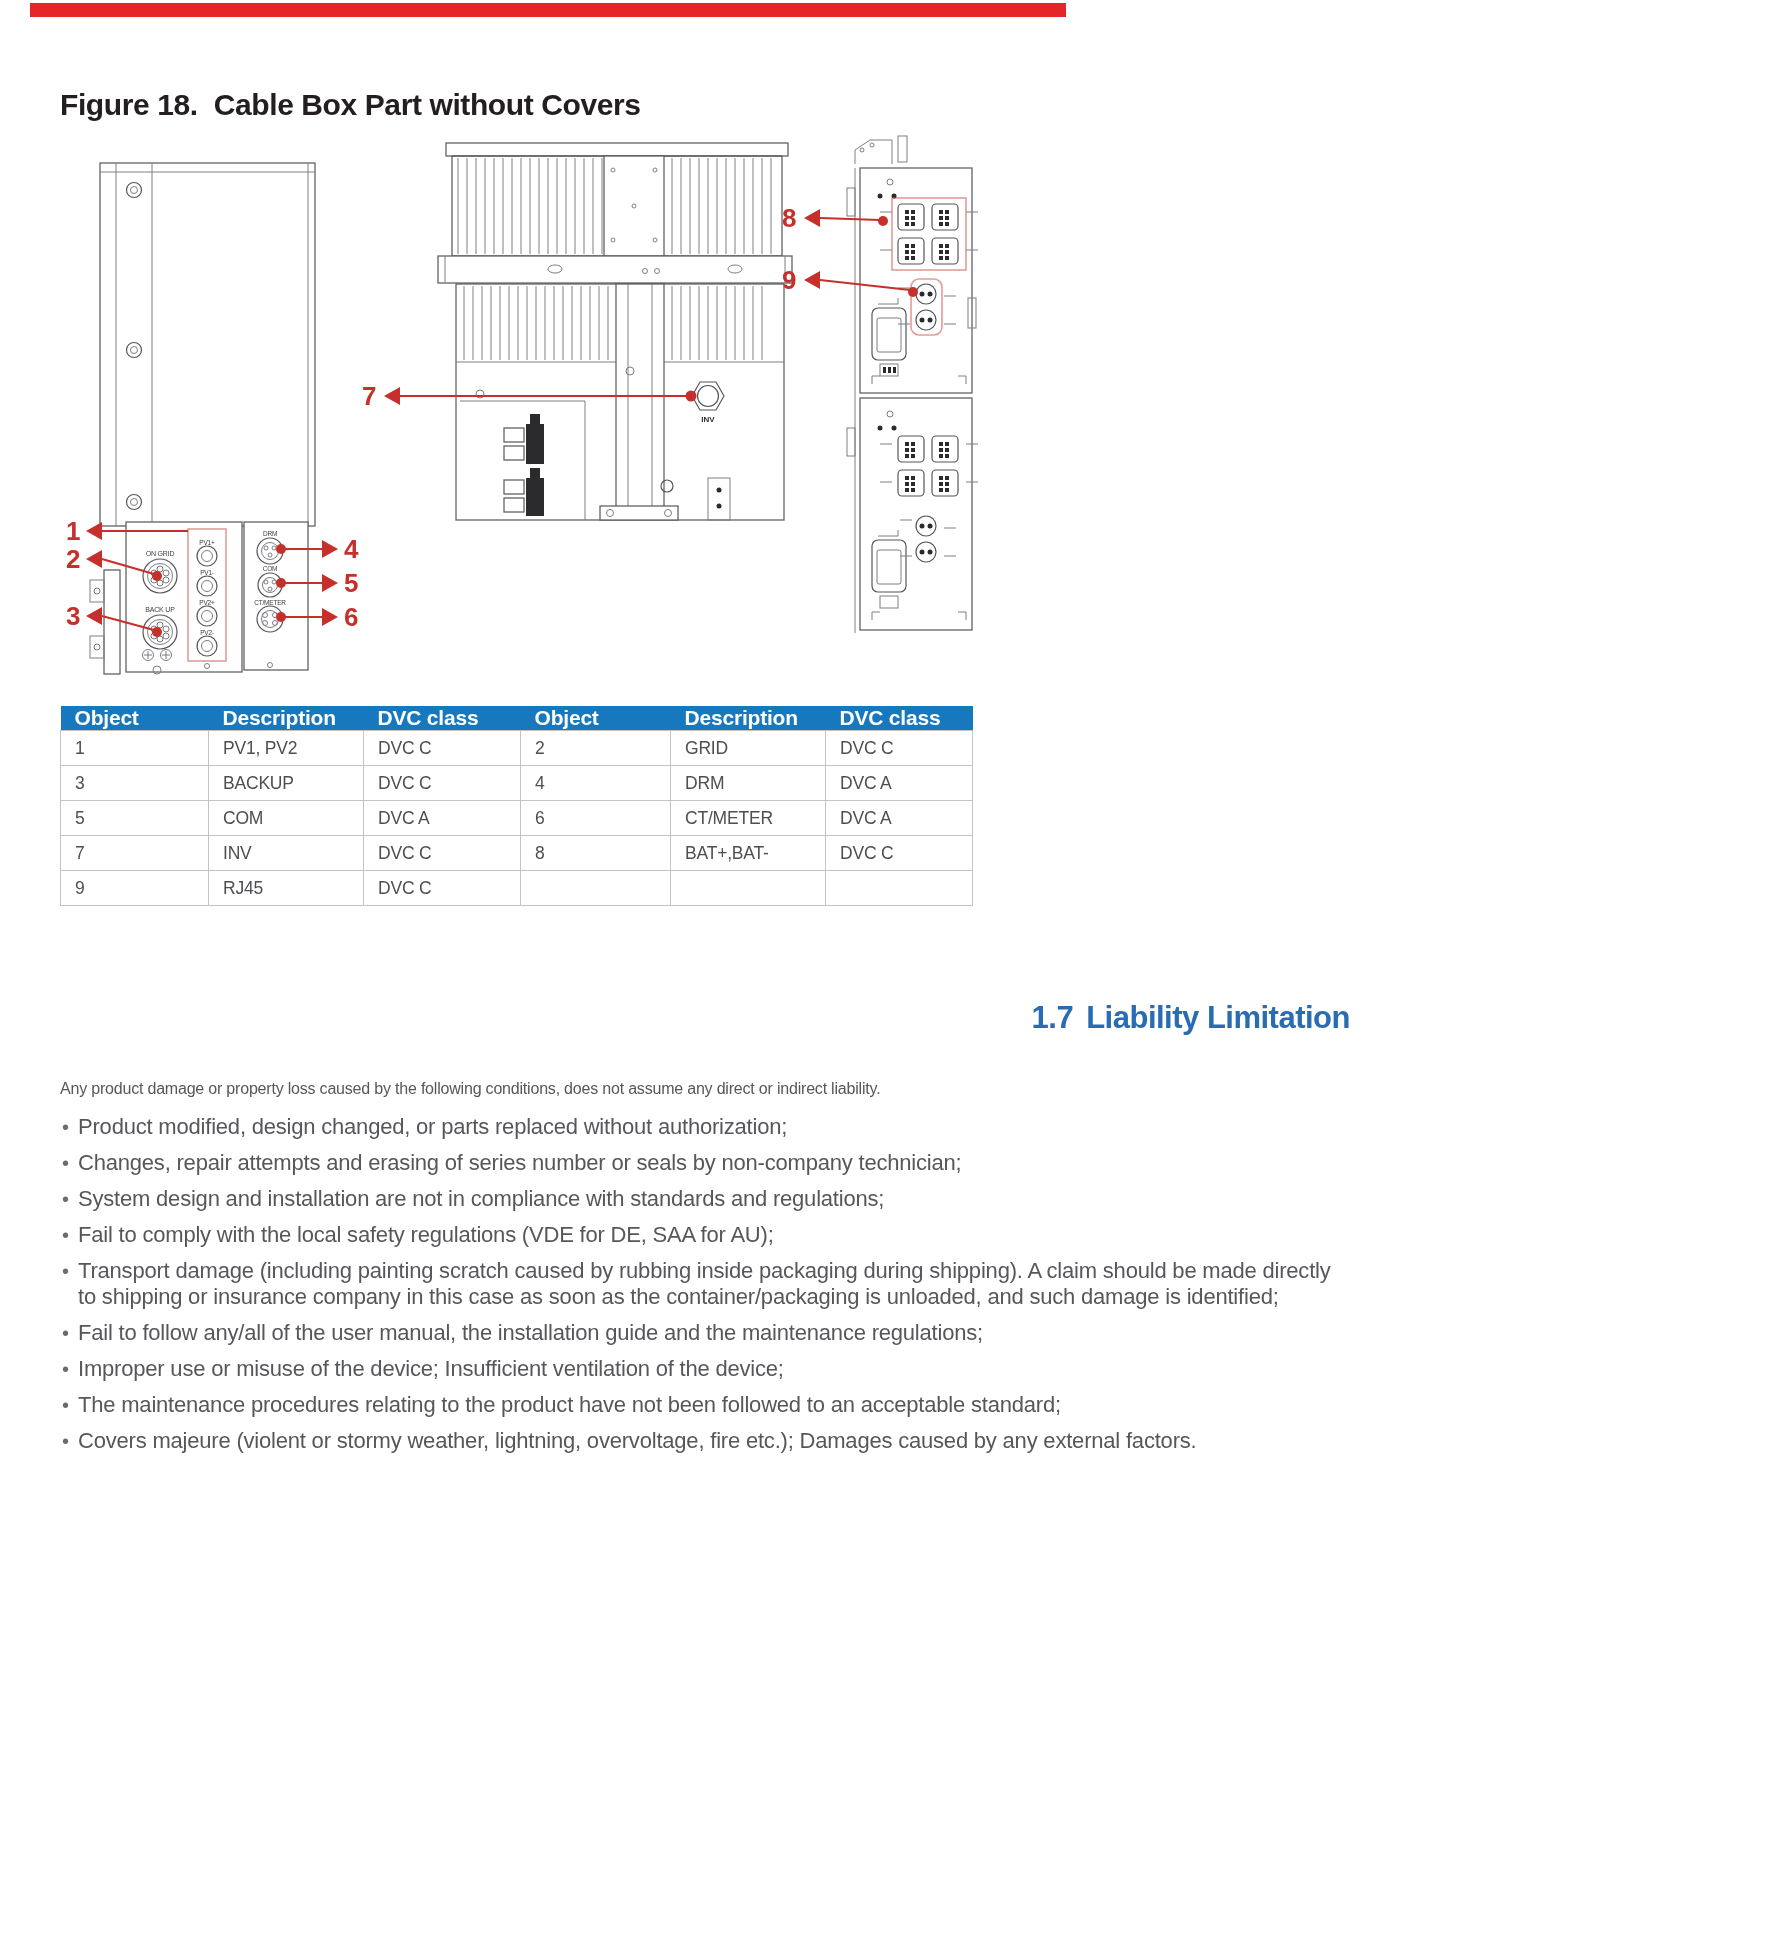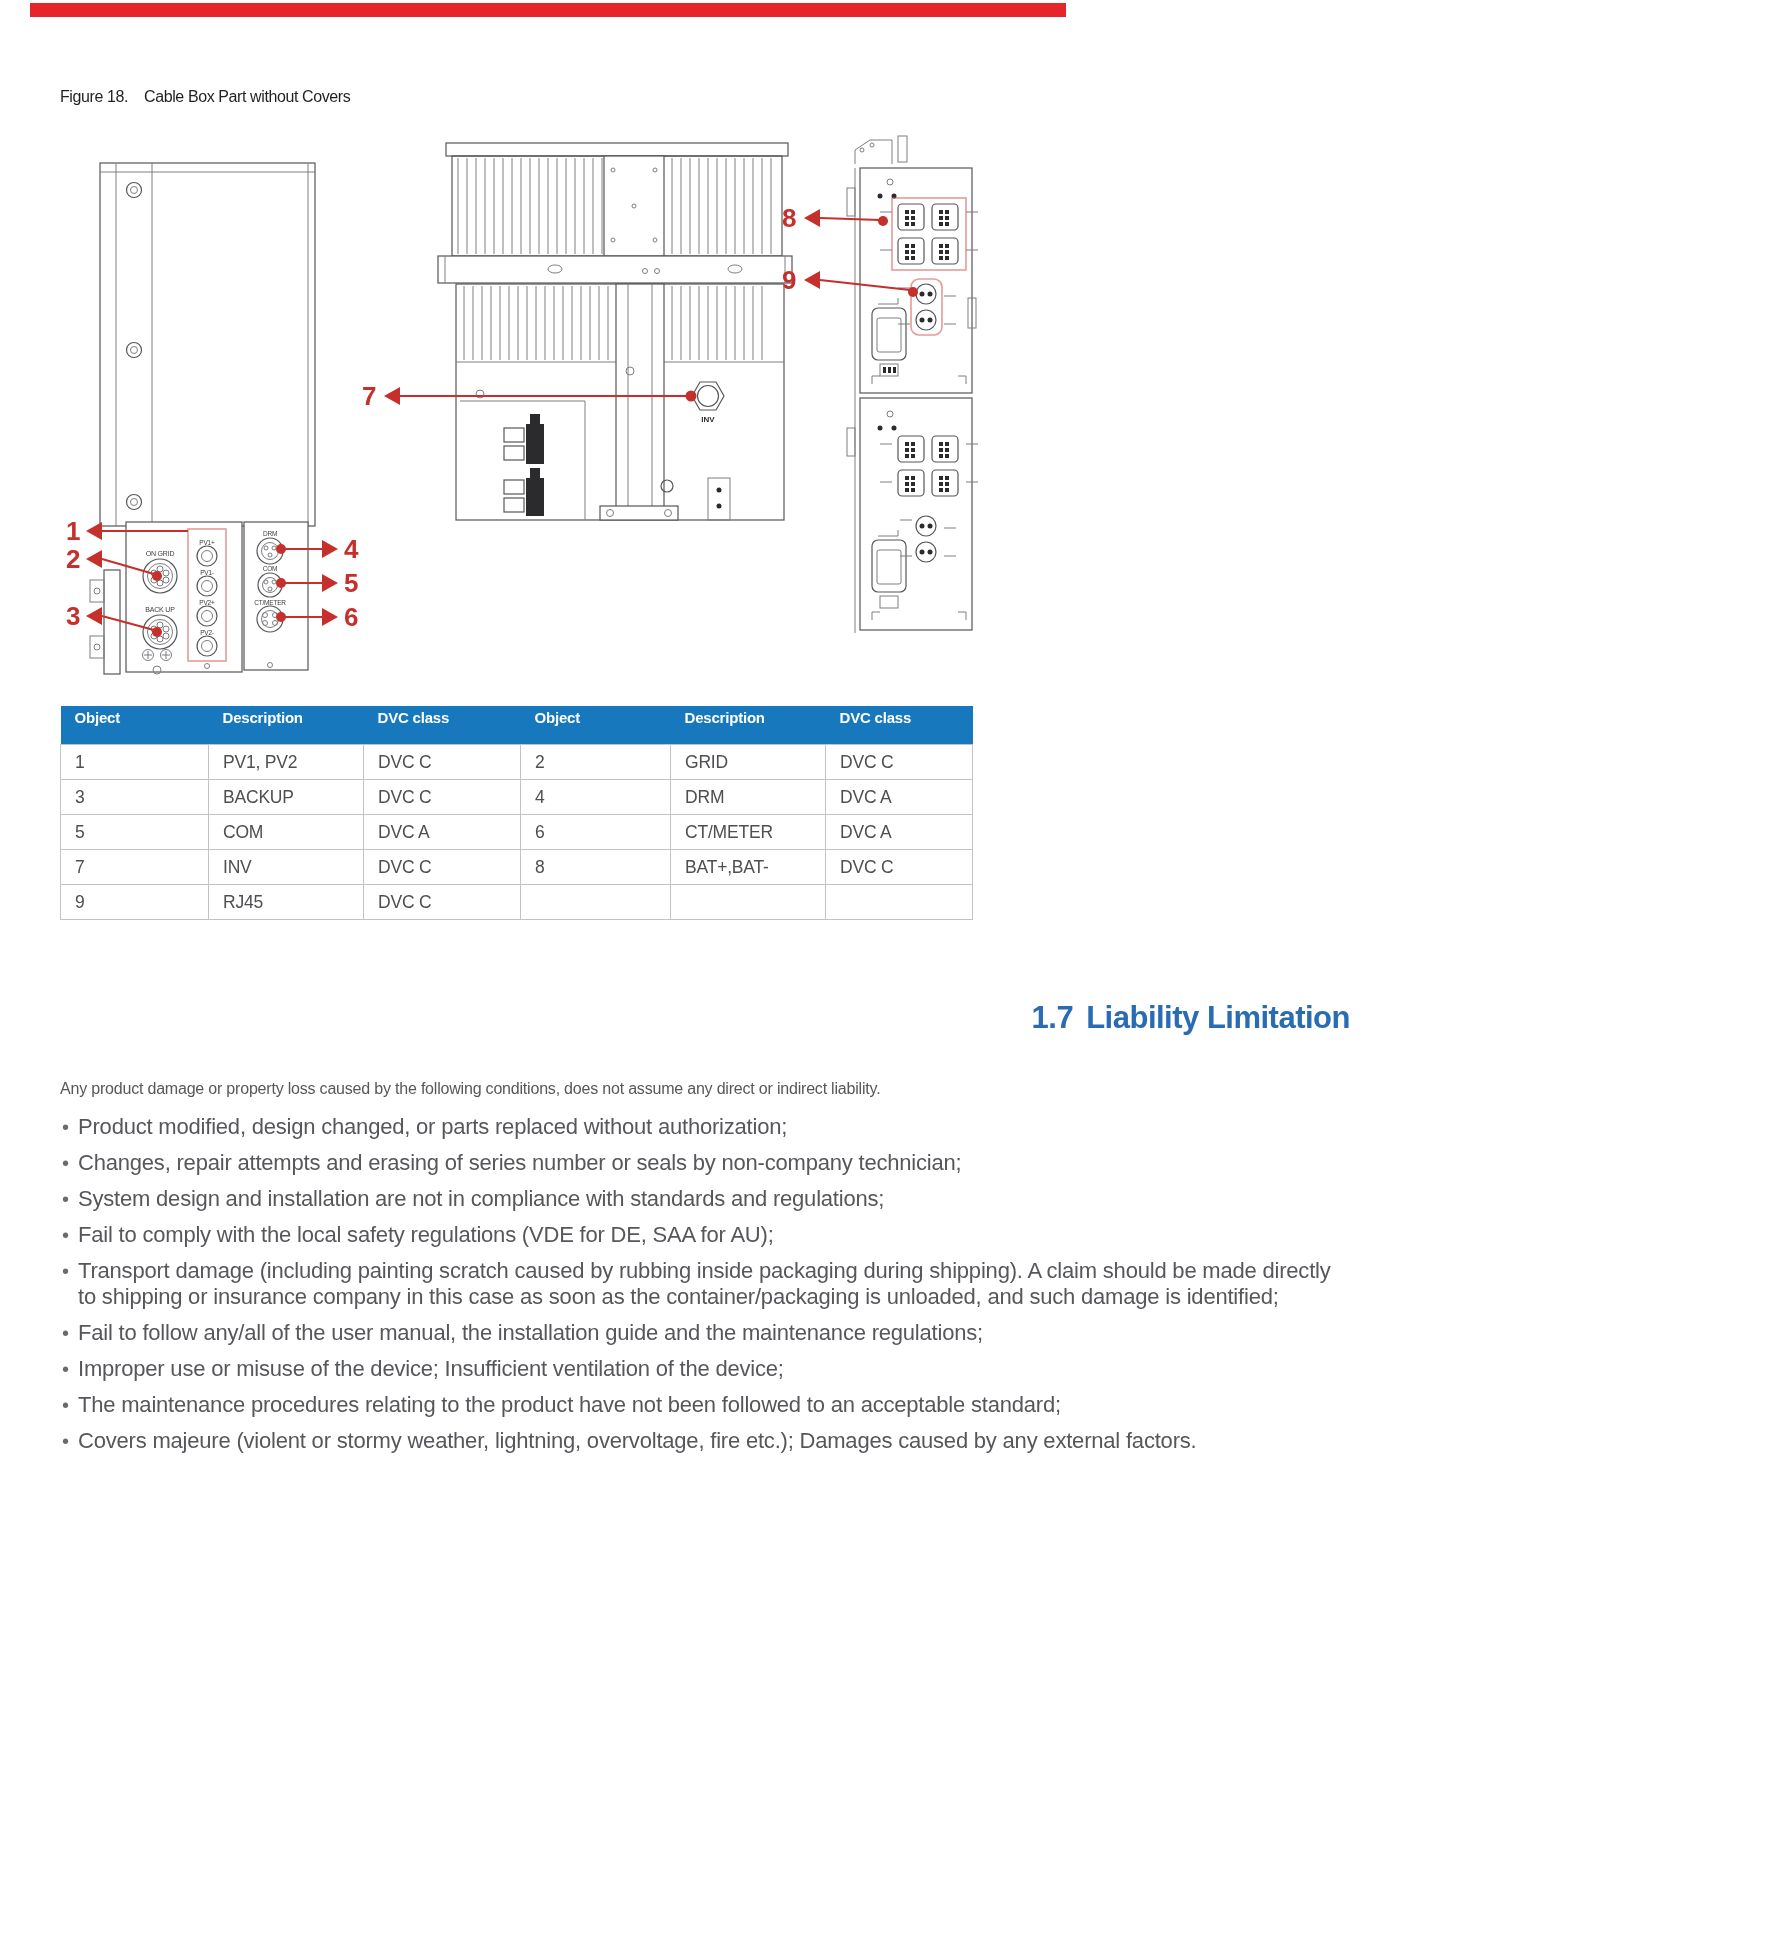--- a/index.html
+++ b/index.html
@@ -2,21 +2,21 @@
 <html><head>
 <meta charset="utf-8">
 <style>
   html,body{margin:0;padding:0;background:#ffffff;}
   .page{
     position:relative;width:1784px;height:1951px;background:#ffffff;overflow:hidden;
     font-family:"Liberation Sans",sans-serif;
   }
   .top-bar{position:absolute;left:30px;top:3px;width:1036px;height:14px;background:#e6252b;}
   .figure-heading{
-    position:absolute;left:60px;top:88px;font-size:16px;font-weight:400;color:#231f20;
+    position:absolute;left:60px;top:88px;font-size:30px;font-weight:700;color:#231f20;
     letter-spacing:-0.4px;white-space:nowrap;
   }
   .figure-heading .fig-label{margin-right:16px;}
   .diagram-wrap{position:absolute;left:60px;top:128px;width:1200px;height:560px;}
   svg{display:block;}
   svg text{font-family:"Liberation Sans",sans-serif;}
   .dlabel{font-size:7px;fill:#3c3d40;text-anchor:middle;letter-spacing:-0.2px;}
   .dlabel-sm{font-size:6.5px;fill:#3c3d40;text-anchor:middle;letter-spacing:-0.2px;}
   .inv-label{font-size:8px;fill:#2c2d30;text-anchor:middle;font-weight:700;}
   .cnum{font-size:26px;fill:#c5302c;font-weight:600;letter-spacing:-1px;}
@@ -25,22 +25,22 @@
   .fill-dark{fill:#2b2b2d;stroke:none;}
   .whiteface{fill:#ffffff;stroke:#55565a;stroke-width:1.2;}
   .redline{stroke:#c5302c;stroke-width:2.2;fill:none;}
   .redfill{fill:#c5302c;stroke:none;}
   .redbox{stroke:rgba(206,74,70,0.55);fill:none;stroke-width:1.6;}
 
   .spec-table{
     position:absolute;left:60px;top:706px;width:912px;border-collapse:collapse;table-layout:fixed;
   }
   .spec-table th{
-    background:#1878bd;color:#ffffff;font-size:15px;font-weight:700;text-align:left;
-    height:22px;padding:0 0 16px 14px;letter-spacing:-0.2px;
+    background:#1878bd;color:#ffffff;font-size:21px;font-weight:700;text-align:left;
+    height:22px;padding:0 0 0 14px;letter-spacing:-0.2px;
   }
   .spec-table td{
     height:34px;padding:0 0 0 14px;font-size:17.5px;color:#4e4f52;letter-spacing:-0.2px;
     border:1px solid #c2c3c5;background:#ffffff;
   }
   .section{position:absolute;left:60px;top:1000px;width:1290px;}
   .section-heading{
     font-size:31px;font-weight:700;letter-spacing:-0.5px;color:#2a6cb3;margin:0 0 40px 0;white-space:nowrap;text-align:right;
   }
   .section-heading .sec-num{margin-right:13px;}

